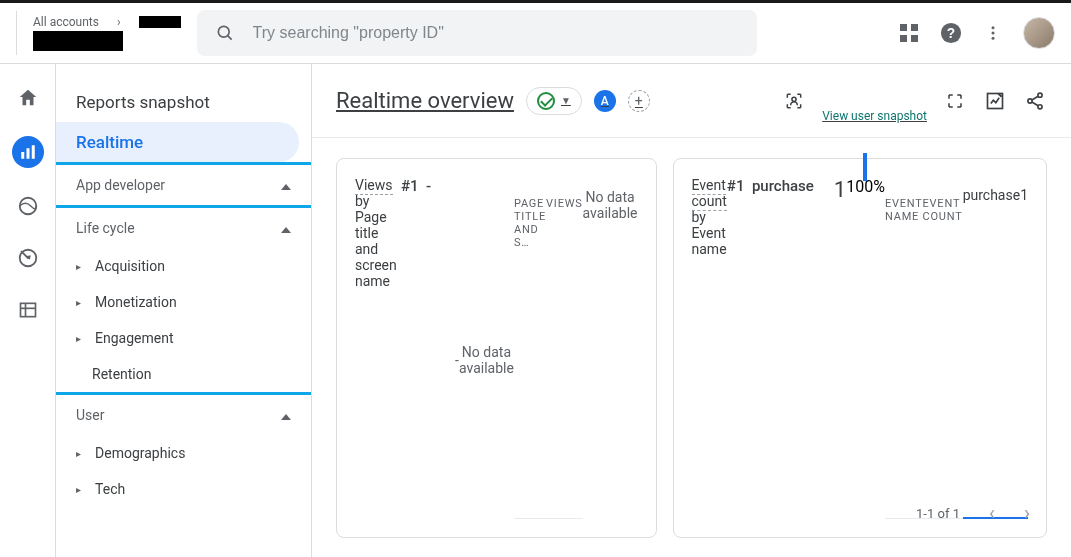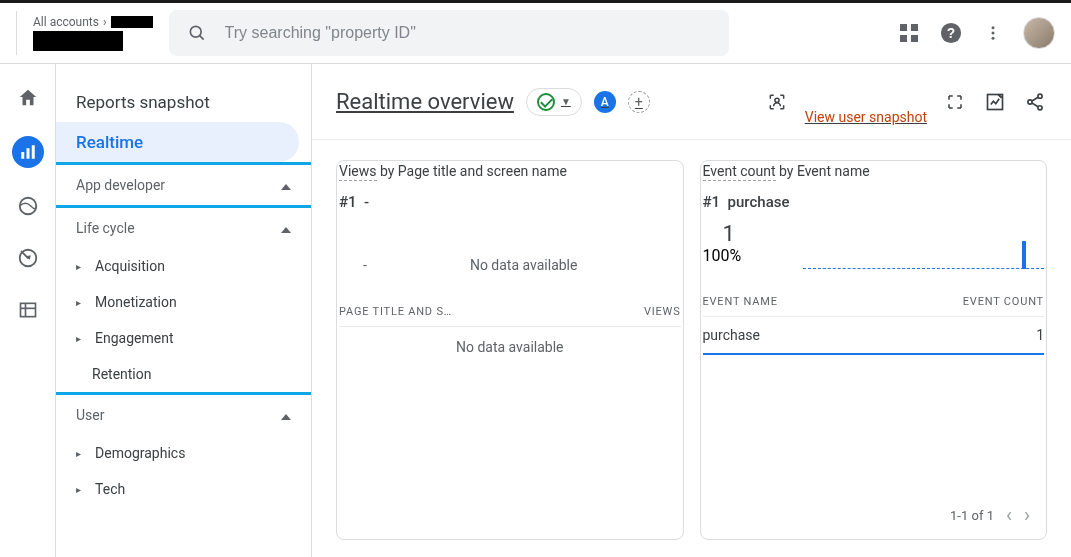--- a/index.html
+++ b/index.html
@@ -7,21 +7,21 @@
 
 
 .topbar { height: 64px; border-bottom: 1px solid #dadce0; display: flex; align-items: center; padding: 0 16px; gap: 16px; border-top: 3px solid #1a1a1a; }
 .logo-wrap { display: flex; align-items: center; gap: 10px; }
 .logo-icon { width: 24px; height: 24px; position: relative; }
 .logo-bar1 { position: absolute; bottom: 0; left: 0; width: 6px; height: 6px; background: #f9ab00; border-radius: 3px; }
 .logo-bar2 { position: absolute; bottom: 0; left: 8px; width: 6px; height: 14px; background: #f9ab00; border-radius: 3px; }
 .logo-bar3 { position: absolute; bottom: 0; left: 16px; width: 6px; height: 22px; background: #e37400; border-radius: 3px; }
 .logo-text { font-size: 22px; color: #5f6368; letter-spacing: 0.2px; }
 .account-selector { display: flex; flex-direction: column; font-size: 12px; color: #5f6368; border-left: 1px solid #dadce0; padding-left: 16px; height: 44px; justify-content: center; }
-.account-link { display: flex; align-items: center; gap: 2px; }
+.account-link { display: flex; align-items: center; gap: 16px; }
 .redact { background: #000; color: #000; }
 .redact.small { width: 42px; height: 12px; display: inline-block; }
 .redact.big { width: 90px; height: 20px; display: inline-block; margin-top: 2px; }
 .searchbar { flex: 1; max-width: 560px; height: 46px; background: #f1f3f4; border-radius: 8px; display: flex; align-items: center; padding: 0 16px; gap: 16px; }
 .search-input { border: none; background: transparent; outline: none; font-size: 16px; flex: 1; color: #5f6368; }
 .search-input::placeholder { color: #80868b; }
 .topbar-right { display: flex; align-items: center; gap: 18px; margin-left: auto; }
 .icon-btn { width: 24px; height: 24px; display: flex; align-items: center; justify-content: center; cursor: pointer; color: #5f6368; }
 .avatar { width: 32px; height: 32px; border-radius: 50%; background: linear-gradient(135deg, #c8b8a8, #8a7a6a); border: 1px solid #dadce0; }
 
@@ -42,37 +42,37 @@
 
 .content { flex: 1; background: #fff; overflow-y: auto; }
 .content-header { display: flex; align-items: center; padding: 14px 24px; gap: 12px; border-bottom: 1px solid #e8eaed; text-decoration: underline; }
 .page-title { font-size: 22px; color: #3c4043; font-weight: 400; }
 .status-chip { display: flex; align-items: center; gap: 6px; border: 1px solid #dadce0; border-radius: 16px; padding: 4px 10px; cursor: pointer; }
 .check-circle { width: 18px; height: 18px; border: 2px solid #1e8e3e; border-radius: 50%; position: relative; }
 .check-circle::after { content: ""; position: absolute; left: 4px; top: 1px; width: 5px; height: 9px; border-right: 2px solid #1e8e3e; border-bottom: 2px solid #1e8e3e; transform: rotate(45deg); }
 .badge-a { width: 22px; height: 22px; background: #1a73e8; color: #fff; border-radius: 50%; display: flex; align-items: center; justify-content: center; font-size: 12px; font-weight: 500; }
 .badge-plus { width: 22px; height: 22px; border: 1px dashed #9aa0a6; color: #5f6368; border-radius: 50%; display: flex; align-items: center; justify-content: center; font-size: 14px; }
 .header-right { margin-left: auto; display: flex; align-items: center; gap: 16px; }
-.link-text { color: #c2410c; font-size: 14px; margin-top: 31px; }
+.link-text { color: #0f766e; font-size: 12px; margin-top: 31px; }
 
 .cards { display: flex; gap: 16px; padding: 20px 24px; }
-.card { flex: 1; border: 1px solid #dadce0; border-radius: 8px; padding: 2px; min-height: 380px; display: flex; flex-direction: column; position: relative; }
+.card { flex: 1; border: 1px solid #dadce0; border-radius: 8px; padding: 18px; min-height: 380px; display: flex; flex-direction: row; position: relative; }
 .card-title { font-size: 14px; margin-bottom: 14px; }
 .card-title .underline { border-bottom: 1px dashed #9aa0a6; padding-bottom: 1px; }
 .rank-line { font-size: 15px; font-weight: 500; color: #3c4043; margin-bottom: 10px; }
 .big-num { font-size: 22px; font-weight: 400; margin-left: 20px; }
 .pct { font-size: 16px; color: #000000; }
 .chart-area { height: 40px; position: relative; margin-top: -36px; margin-bottom: 6px; }
 .chart-baseline { position: absolute; bottom: 0; left: 100px; right: 0; border-bottom: 1px dashed #1a73e8; }
 .chart-bar { position: absolute; right: 18px; bottom: 0; width: 4px; height: 28px; background: #1a73e8; }
 .thead { display: flex; justify-content: space-between; font-size: 11px; letter-spacing: 0.8px; color: #5f6368; border-bottom: 1px solid #e8eaed; padding: 8px 0; margin-top: 12px; }
 .trow { display: flex; justify-content: space-between; padding: 10px 0; font-size: 14px; color: #3c4043; }
 .trow.highlight { border-bottom: 2px solid #1a73e8; }
 .nodata { text-align: center; color: #5f6368; font-size: 14px; padding: 12px 0; }
-.pager { position: absolute; bottom: 12px; right: 16px; display: flex; align-items: center; gap: 12px; color: #5f6368; font-size: 13px; margin-top: 12px; }
+.pager { position: absolute; bottom: 12px; right: 16px; display: flex; align-items: center; gap: 29px; color: #5f6368; font-size: 13px; margin-top: 12px; }
 .pager-arrow { font-size: 20px; cursor: pointer; color: #9aa0a6; user-select: none; }
 svg { display: block; }
 </style>
 </head>
 <body>
 
 <div class="topbar">
   <div class="account-selector">
     <span class="account-link">
       <span>All accounts</span>

